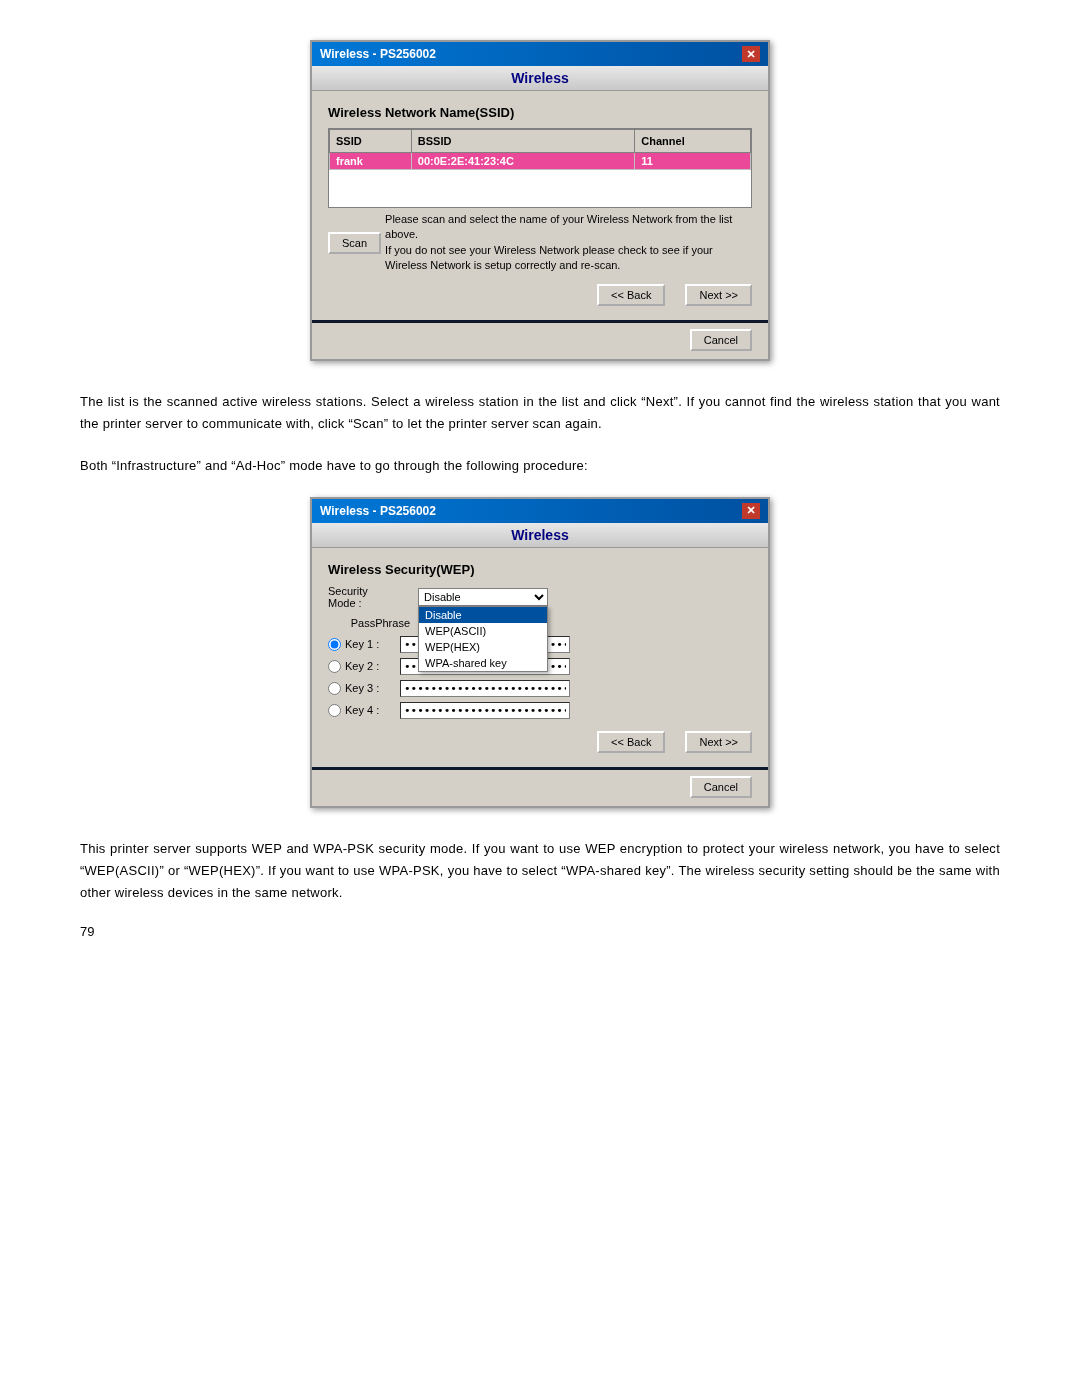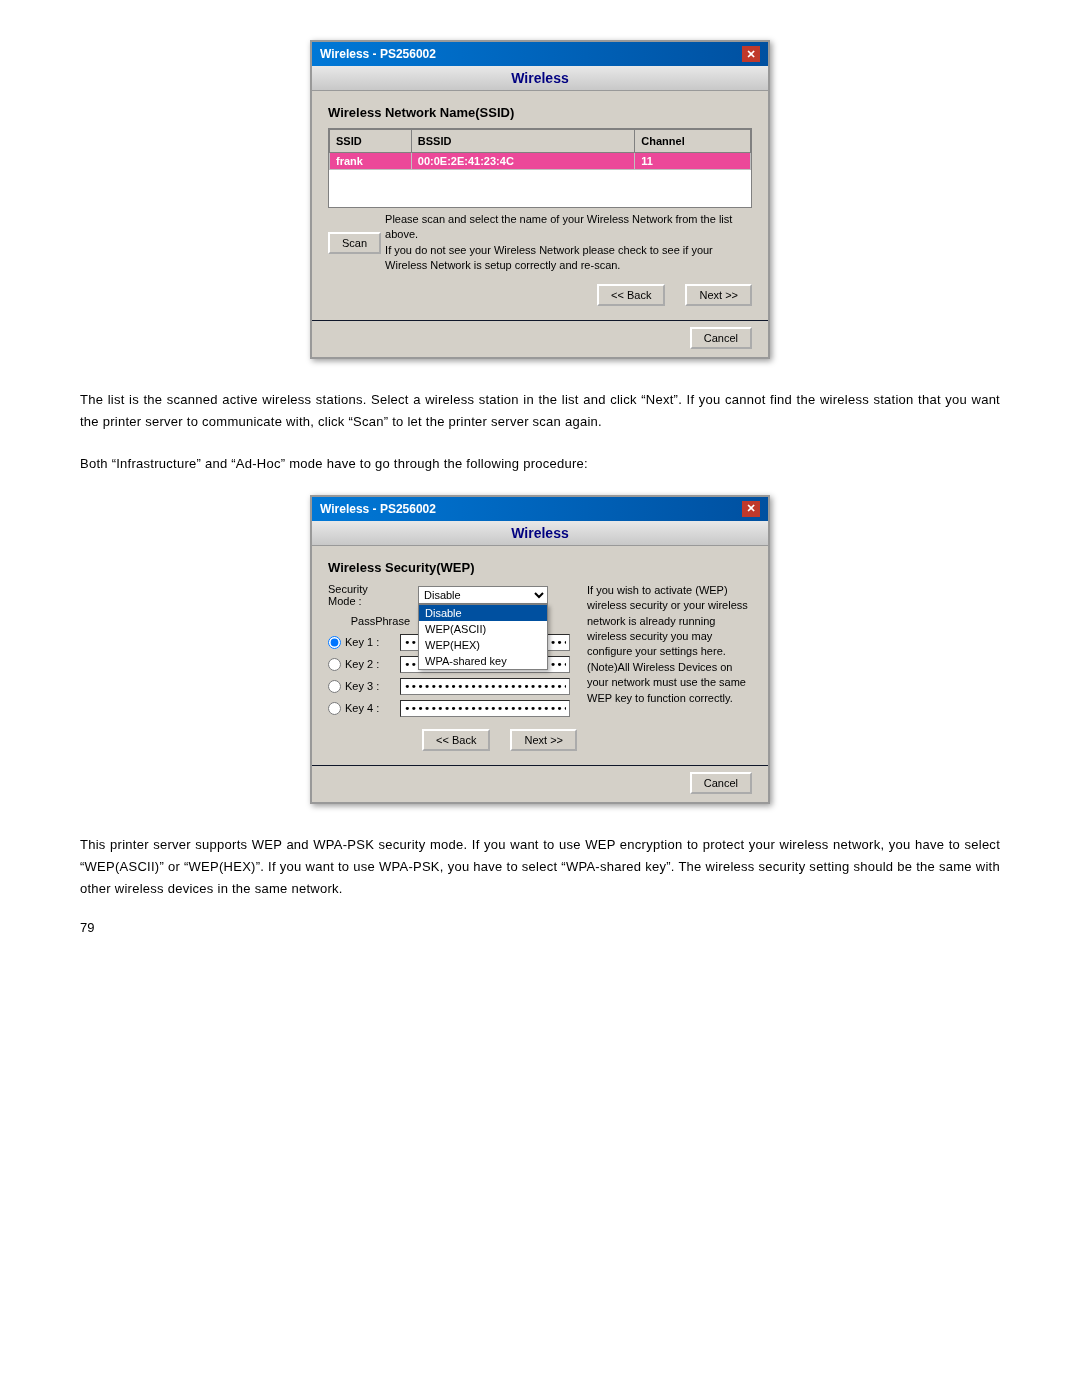--- a/index.html
+++ b/index.html
@@ -125,21 +125,21 @@
       font-size: 11px;
       line-height: 1.4;
       flex: 1;
     }
 
     .dialog-footer {
       display: flex;
       justify-content: flex-end;
       gap: 6px;
       padding: 6px 16px 8px;
-      border-top: 1px solid #0f172a;
+      border-top: 3px solid #0f172a;
     }
 
     .dialog-nav {
       display: flex;
       justify-content: flex-end;
       gap: 20px;
       margin-top: 10px;
     }
 
     
@@ -354,23 +354,20 @@
           <input type="radio" class="key-radio" style="">
           <span class="key-label">Key 4 :</span>
           <input type="password" class="key-input" value="**************************" style="">
         </div>
 
         <div class="dialog-nav" style="margin-top:12px;">
           <button class="back-btn">&lt;&lt; Back</button>
           <button class="next-btn">Next &gt;&gt;</button>
         </div>
       </div>
-      <div class="right-col">
-        <p class="wep-info-text">If you wish to activate (WEP) wireless security or your wireless network is already running wireless security you may configure your settings here. (Note)All Wireless Devices on your network must use the same WEP key to function correctly.</p>
-      </div>
     </div>
   </div>
   <div class="dialog-footer">
     <button class="cancel-btn">Cancel</button>
   </div>
 </div>
 
 <p class="body-text">This printer server supports WEP and WPA-PSK security mode. If you want to use WEP encryption to protect your wireless network, you have to select “WEP(ASCII)” or “WEP(HEX)”. If you want to use WPA-PSK, you have to select “WPA-shared key”. The wireless security setting should be the same with other wireless devices in the same network.</p>
 
 <div class="page-number">79</div>

